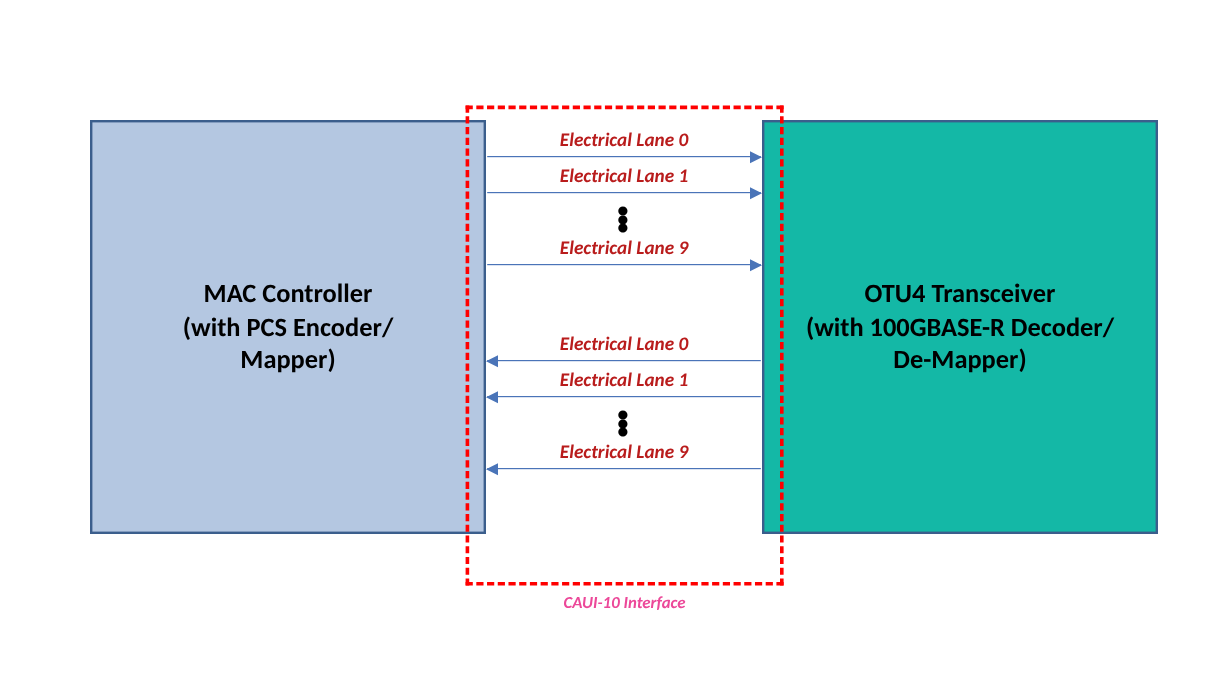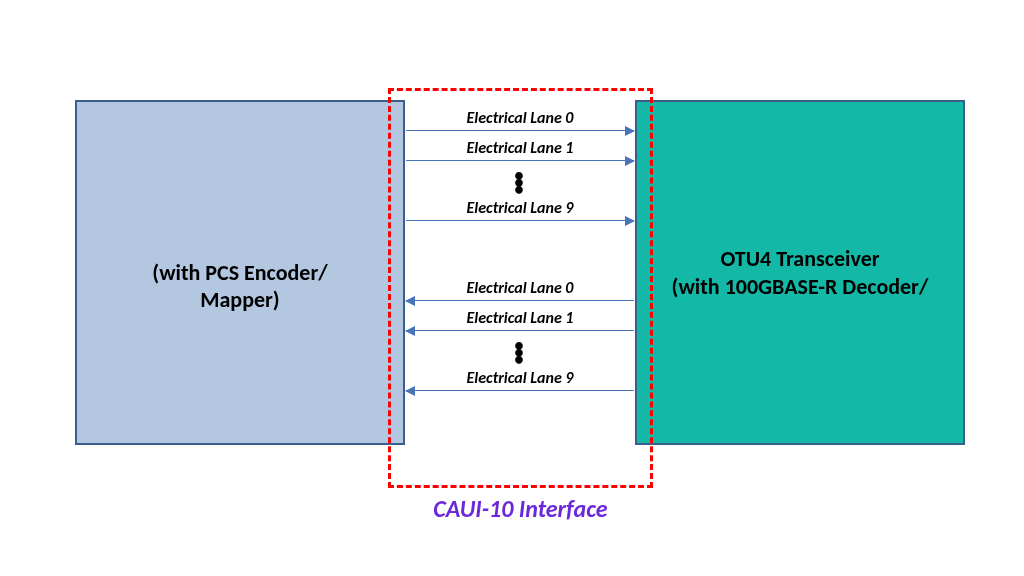--- a/index.html
+++ b/index.html
@@ -51,33 +51,33 @@
     pointer-events: none;
   }
   .iface-label {
     position: absolute;
     left: 388px;
     top: 494px;
     width: 265px;
     text-align: center;
     font-weight: 700;
     font-style: italic;
-    color: #6d28d9;
-    font-size: 24px;
+    color: #ec4899;
+    font-size: 14px;
   }
 
   .lane-label {
     position: absolute;
     width: 224px;
     left: 408px;
     text-align: center;
     font-style: italic;
     font-weight: 700;
     font-size: 16px;
-    color: #000000;
+    color: #b91c1c;
   }
   .dots {
     position: absolute;
     width: 224px;
     left: 408px;
     text-align: center;
     font-weight: 900;
     font-size: 18px;
     letter-spacing: 2px;
     line-height: 7px;
@@ -102,30 +102,31 @@
   .arrow.left { left: 406px; width: 228px; }
   .arrow.left::after { left: -1px; border-right: 10px solid #4a74b8; }
 </style>
 </head>
 <body>
 
 <div class="canvas">
 
   <div class="box box-left">
     <div>
-      <br>
+      <span>MAC Controller</span><br>
       <span>(with PCS Encoder/</span><br>
       <span>Mapper)</span>
     </div>
   </div>
 
   <div class="box box-right">
     <div>
       <span>OTU4 Transceiver</span><br>
       <span>(with 100GBASE-R Decoder/</span><br>
+      <span>De-Mapper)</span>
     </div>
   </div>
 
   <div class="iface-box"></div>
   <div class="iface-label">CAUI-10 Interface</div>
 
   <div class="lane-label" style="top:108px">Electrical Lane 0</div>
   <div class="arrow right" style="top:130px"></div>
 
   <div class="lane-label" style="top:138px">Electrical Lane 1</div>

